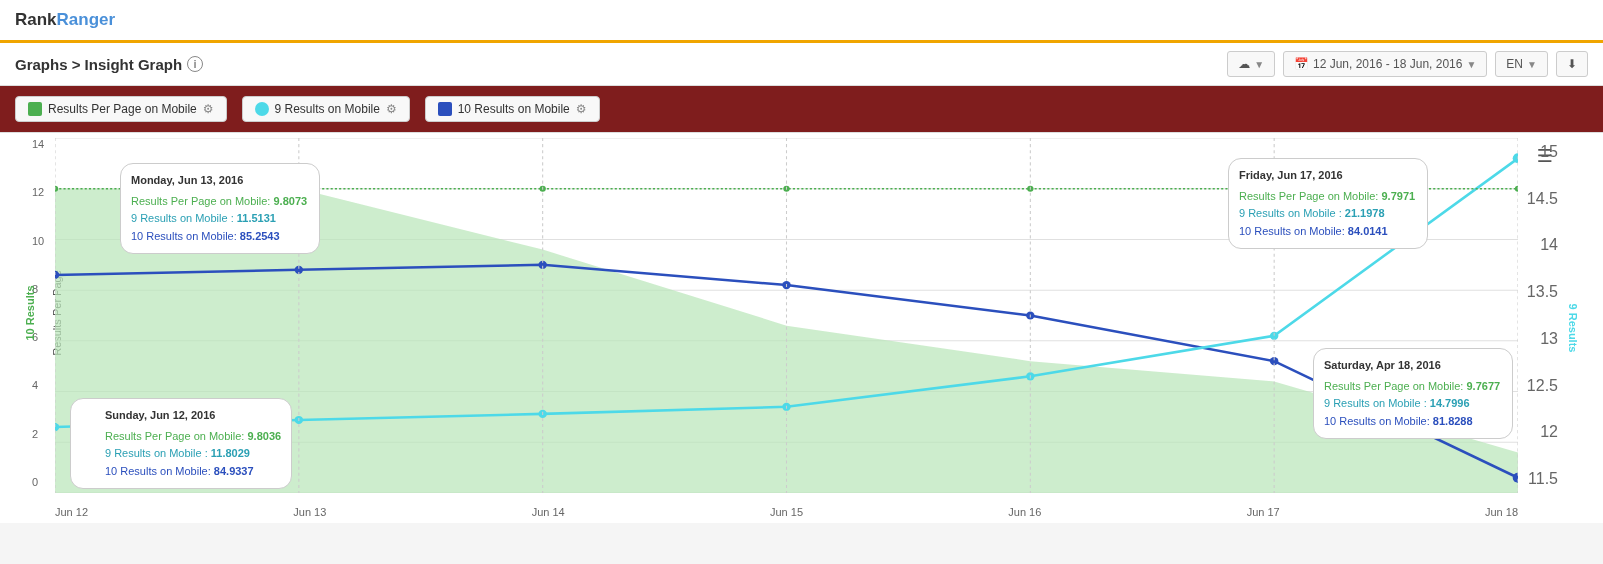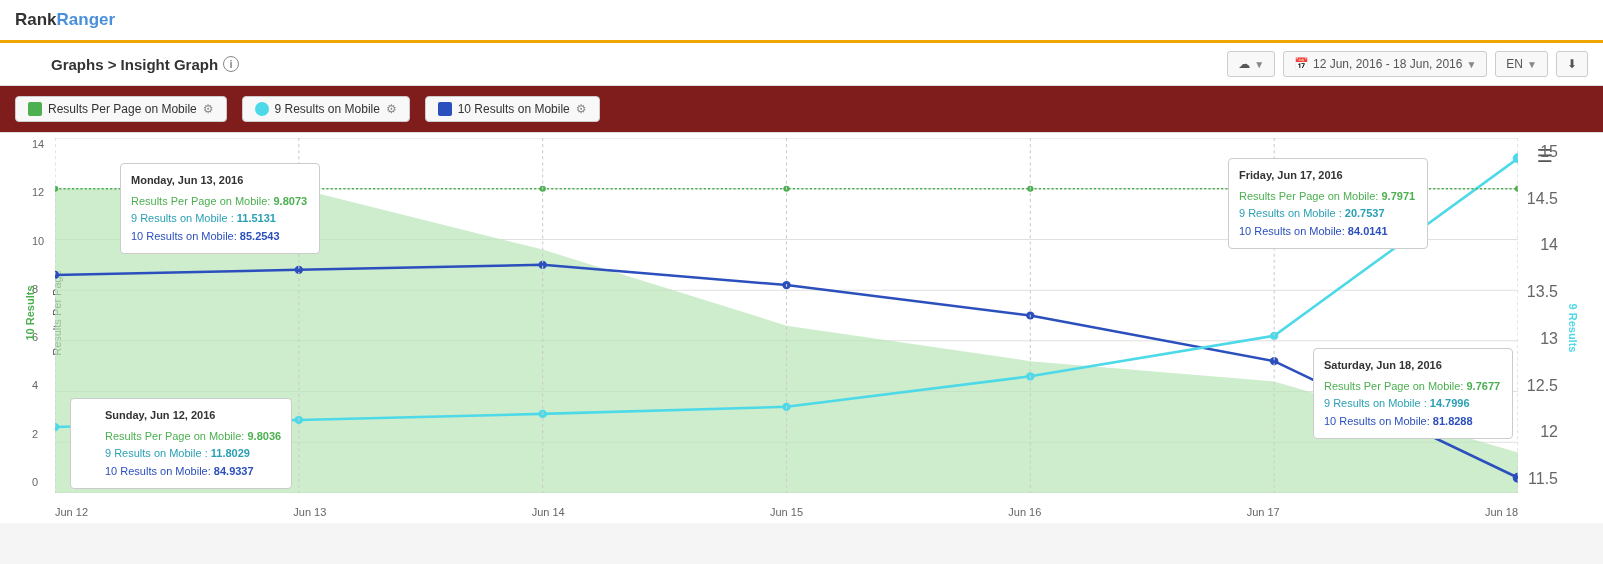--- a/index.html
+++ b/index.html
@@ -18,21 +18,21 @@
     #logo span.ranger { color: #4a90d9; }
 
     #toolbar {
       background: #fff;
       padding: 8px 15px;
       display: flex;
       align-items: center;
       justify-content: space-between;
       border-bottom: 1px solid #ddd;
     }
-    #breadcrumb { font-size: 15px; font-weight: bold; color: #333; display: flex; align-items: center; gap: 5px; margin-left: 36px; }
+    #breadcrumb { font-size: 15px; font-weight: bold; color: #333; display: flex; align-items: center; gap: 5px; }
     #breadcrumb .info-icon { display: inline-block; width: 16px; height: 16px; border-radius: 50%; border: 1px solid #888; text-align: center; line-height: 14px; font-size: 11px; color: #888; cursor: pointer; }
 
     #toolbar-right { display: flex; align-items: center; gap: 8px; }
     .toolbar-btn {
       display: flex; align-items: center; gap: 4px;
       padding: 5px 10px; border: 1px solid #ccc; background: #f8f8f8;
       border-radius: 3px; cursor: pointer; font-size: 12px; color: #555;
     }
     .toolbar-btn .chevron { font-size: 10px; color: #888; }
 
@@ -112,21 +112,21 @@
       justify-content: space-between;
       font-size: 11px;
       color: #666;
     }
 
     
     .tooltip-box {
       position: absolute;
       background: #fff;
       border: 1px solid #ccc;
-      border-radius: 4px;
+      border-radius: 13px;
       padding: 8px 10px;
       font-size: 11px;
       line-height: 1.6;
       z-index: 10;
       min-width: 200px;
     }
     .tooltip-box .tt-date { color: #333; font-weight: bold; margin-bottom: 3px; }
     .tooltip-box .tt-green { color: #4caf50; }
     .tooltip-box .tt-lightblue { color: #2ba0b4; }
     .tooltip-box .tt-darkblue { color: #2b4fbd; }
@@ -297,24 +297,24 @@
   <div class="tooltip-box" style="left: 70px; top: 265px; padding-left: 34px;">
     <div class="tt-date">Sunday, Jun 12, 2016</div>
     <div class="tt-green">Results Per Page on Mobile: <strong>9.8036</strong></div>
     <div class="tt-lightblue">9 Results on Mobile : <strong>11.8029</strong></div>
     <div class="tt-darkblue">10 Results on Mobile: <strong>84.9337</strong></div>
   </div>
 
   <div class="tooltip-box" style="right: 175px; top: 25px;">
     <div class="tt-date">Friday, Jun 17, 2016</div>
     <div class="tt-green">Results Per Page on Mobile: <strong>9.7971</strong></div>
-    <div class="tt-lightblue">9 Results on Mobile : <strong>20.7537</strong></div>
+    <div class="tt-lightblue">9 Results on Mobile : <strong>21.1978</strong></div>
     <div class="tt-darkblue">10 Results on Mobile: <strong>84.0141</strong></div>
   </div>
 
   <div class="tooltip-box" style="right: 90px; top: 215px;">
-    <div class="tt-date">Saturday, Jun 18, 2016</div>
+    <div class="tt-date">Saturday, Apr 18, 2016</div>
     <div class="tt-green">Results Per Page on Mobile: <strong>9.7677</strong></div>
     <div class="tt-lightblue">9 Results on Mobile : <strong>14.7996</strong></div>
     <div class="tt-darkblue">10 Results on Mobile: <strong>81.8288</strong></div>
   </div>
 
 </div>
 
 </body></html>

